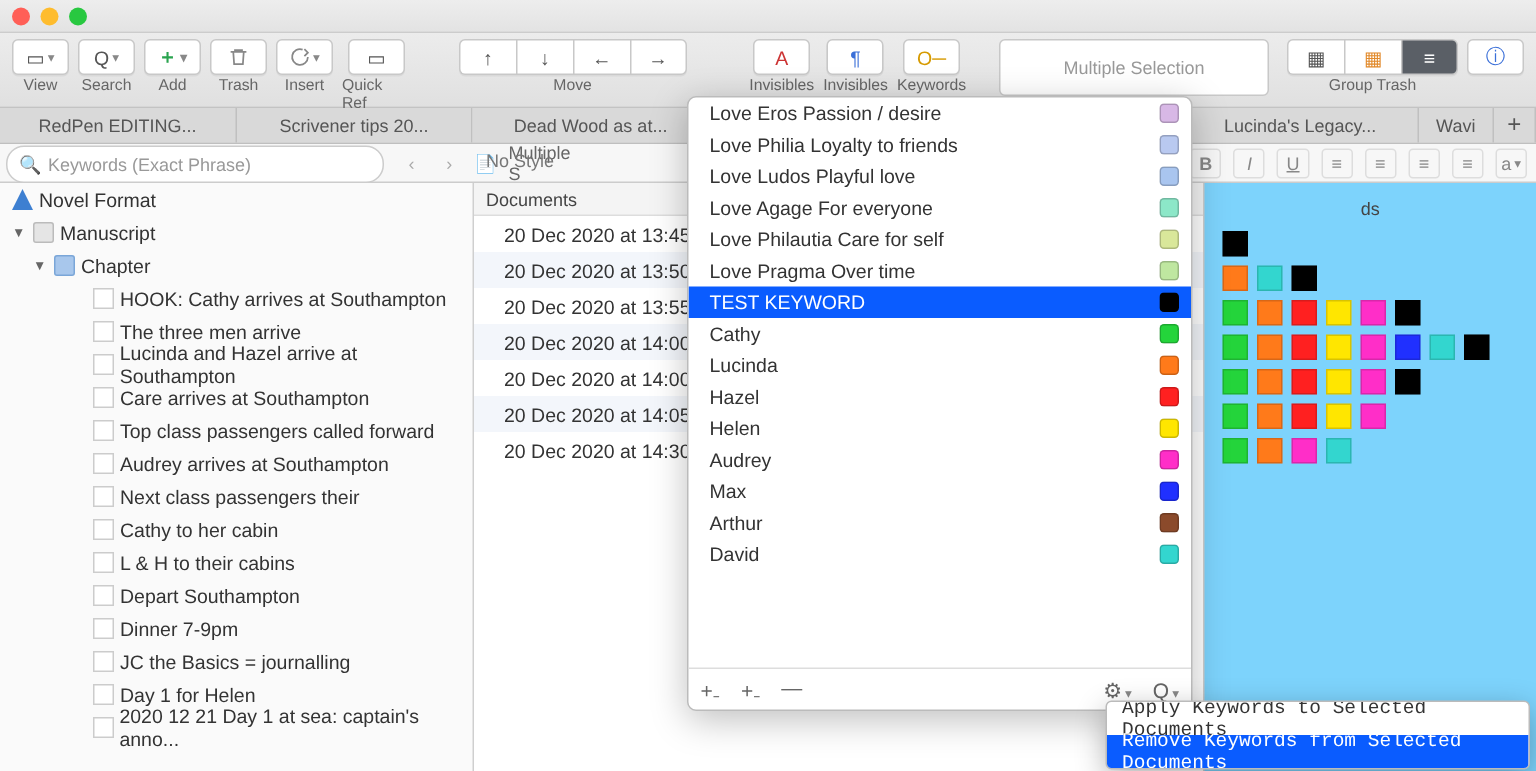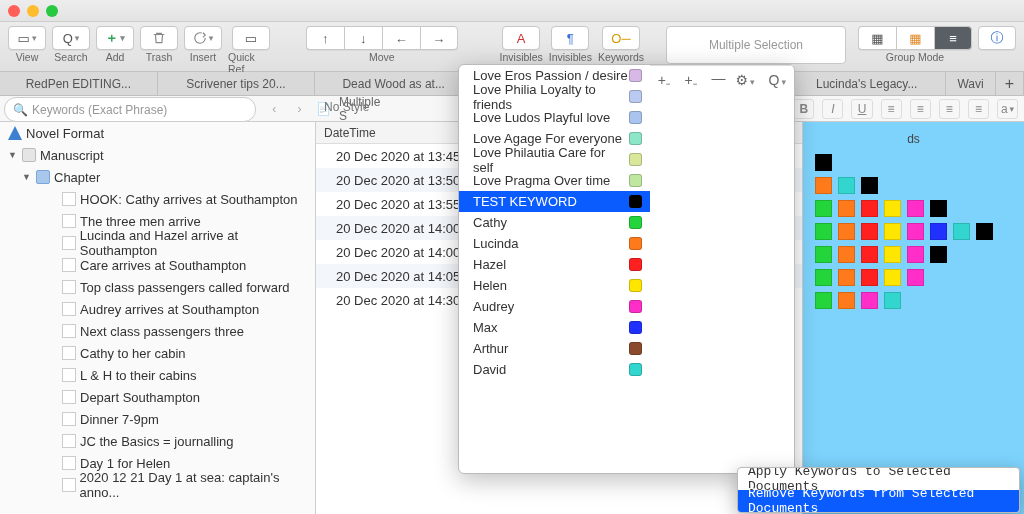--- a/index.html
+++ b/index.html
@@ -56,21 +56,21 @@
 
 .editor { flex:1; display:flex; flex-direction:column; background:#fff; position:relative;}
 .nav-arrow{width:18px;text-align:center;color:#aaa;}
 .outline { background:#fff;}
 .outline-header{display:flex; height:22px; border-bottom:1px solid #ddd; align-items:center; padding-left:8px; font-size:12px; color:#444; background:#f4f4f4;}
 .outline-header .col1{flex:0 0 150px;}
 .outline-row { display:flex; height:24px; align-items:center; padding-left:20px; font-size:13px;}
 .outline-row.alt{background:#f3f6fb;}
 
 
-.kw-panel { position:absolute; left:458px; top:64px; width:337px; height:410px; background:#fff; border:1px solid #bbb; border-radius:6px; box-shadow:0 6px 24px rgba(0,0,0,.25); display:flex; flex-direction:row; z-index:50;}
+.kw-panel { position:absolute; left:458px; top:64px; width:337px; height:410px; background:#fff; border:1px solid #bbb; border-radius:6px; box-shadow:0 6px 24px rgba(0,0,0,.25); display:flex; flex-direction:column; z-index:50;}
 .kw-list { flex:1; overflow:auto;}
 .kw-item { height:21px; display:flex; align-items:center; padding:0 8px 0 14px; font-size:13px; justify-content:space-between;}
 .kw-item.sel { background:#0a5cff; color:#fff;}
 .kw-chip { width:13px; height:13px; border-radius:3px; border:1px solid rgba(0,0,0,.2);}
 .kw-footer { height:28px; border-top:1px solid #ddd; display:flex; align-items:center; padding:0 8px; gap:10px; color:#666; font-size:14px; justify-content:space-between;}
 .kw-footer .left{display:flex;gap:14px;}
 
 
 .inspect { width:222px; border-left:1px solid #cfcfcf; background:#7dd3fc; padding:6px; overflow:hidden;}
 .insp-title{font-size:12px; text-align:center; color:#444; margin:4px 0 8px;}
@@ -161,21 +161,21 @@
       </div>
     <div class="tb-label">Quick Search</div>
   </div>
   <div style="flex:1"></div>
   <div class="tb-group">
     <div class="tb-seg">
       <div class="tb-btn icon">▦</div>
       <div class="tb-btn icon" style="color:#e28a2b;">▦</div>
       <div class="tb-btn icon active">≡</div>
     </div>
-    <div class="tb-label">Group Mode</div>
+    <div class="tb-label">Group Trash</div>
   </div>
   <div class="tb-group">
     <div class="tb-btn icon" style="color:#3a6fd8;">ⓘ</div>
     <div class="tb-label">&nbsp;</div>
   </div>
 </div>
 
 <div class="tabs">
   <div class="tab">RedPen EDITING...</div>
   <div class="tab">Scrivener tips 20...</div>
@@ -249,21 +249,21 @@
         <div class="binder-row indent3">
           <span class="icn doc"></span>
           <span>Top class passengers called forward</span>
         </div>
         <div class="binder-row indent3">
           <span class="icn doc"></span>
           <span>Audrey arrives at Southampton</span>
         </div>
         <div class="binder-row indent3">
           <span class="icn doc"></span>
-          <span>Next class passengers three</span>
+          <span>Next class passengers their</span>
         </div>
         <div class="binder-row indent3">
           <span class="icn doc"></span>
           <span>Cathy to her cabin</span>
         </div>
         <div class="binder-row indent3">
           <span class="icn doc"></span>
           <span>L &amp; H to their cabins</span>
         </div>
         <div class="binder-row indent3">
@@ -284,21 +284,21 @@
         </div>
         <div class="binder-row indent3">
           <span class="icn doc"></span>
           <span>2020 12 21 Day 1 at sea: captain's anno...</span>
         </div>
       </div>
   </div>
 
   <div class="editor">
     <div class="outline-header">
-      <div class="col1">DateTime</div>
+      <div class="col1">Documents</div>
     </div>
     <div id="outline-rows" class="outline">
         <div class="outline-row">20 Dec 2020 at 13:45</div>
         <div class="outline-row alt">20 Dec 2020 at 13:50</div>
         <div class="outline-row">20 Dec 2020 at 13:55</div>
         <div class="outline-row alt">20 Dec 2020 at 14:00</div>
         <div class="outline-row">20 Dec 2020 at 14:00</div>
         <div class="outline-row alt">20 Dec 2020 at 14:05</div>
         <div class="outline-row">20 Dec 2020 at 14:30</div>
       </div>

